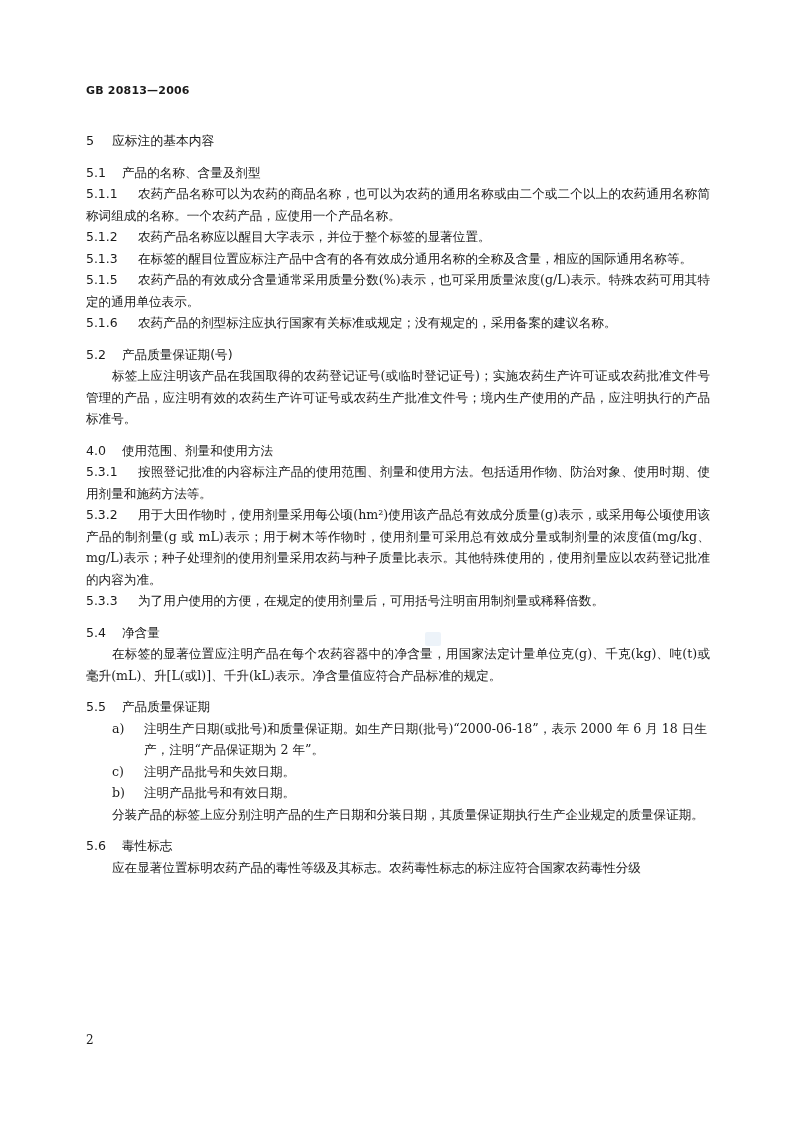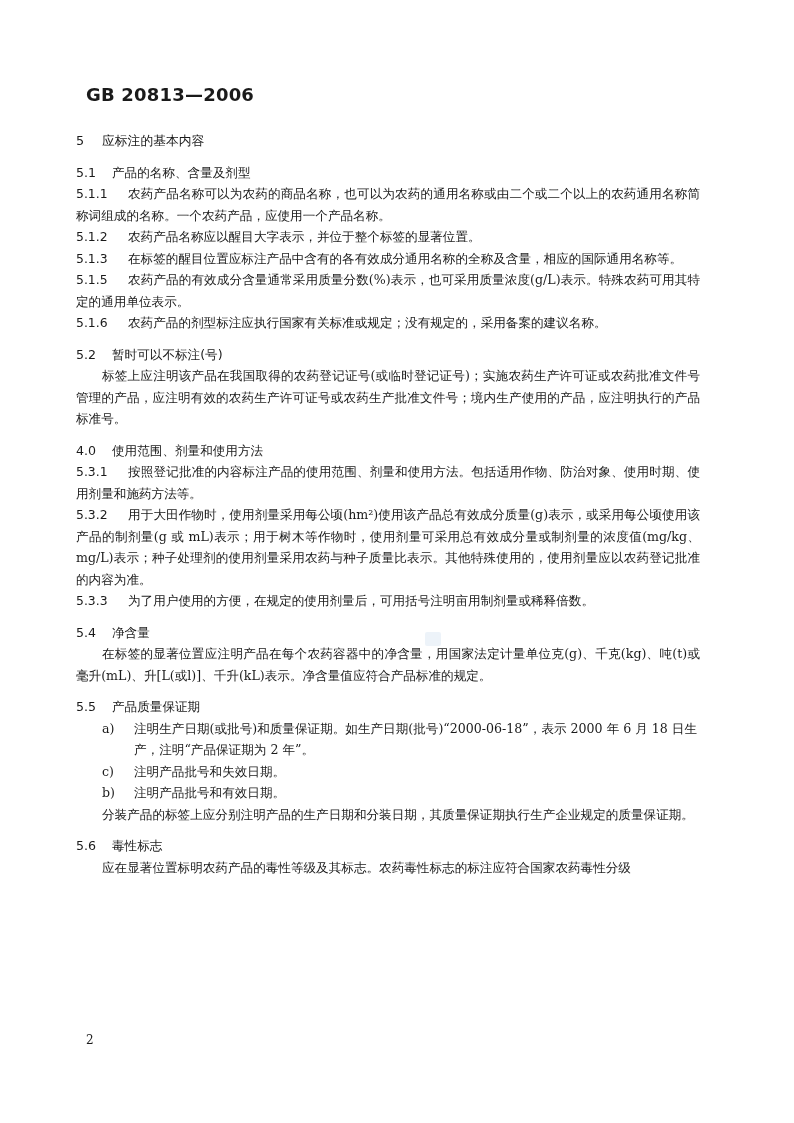--- a/index.html
+++ b/index.html
@@ -1,20 +1,20 @@
 <!DOCTYPE html>
 <html><head>
 <meta charset="utf-8">
 <style>
   html, body { margin: 0; padding: 0; background: #ffffff; }
   body { width: 794px; height: 1123px; position: relative; overflow: hidden;
          font-family: "DejaVu Serif", "Liberation Serif", serif; color: #1a1a1a; }
   .std-code { position: absolute; left: 86px; top: 84px; font-family: "DejaVu Sans", "Liberation Sans", sans-serif;
-              font-size: 18px; font-weight: bold; letter-spacing: 0.2px; }
-  .content { position: absolute; left: 76px; top: 130px; width: 624px; font-size: 12.6px; line-height: 21.5px; }
+              font-size: 11px; font-weight: bold; letter-spacing: 0.2px; }
+  .content { position: absolute; left: 86px; top: 130px; width: 624px; font-size: 12.6px; line-height: 21.5px; }
   .h1 { font-family: "DejaVu Sans", "Liberation Sans", sans-serif; font-size: 12.8px; margin-bottom: 9px; }
   .h2 { font-family: "DejaVu Sans", "Liberation Sans", sans-serif; font-size: 12.6px; margin-top: 10px; }
   .num { font-family: "DejaVu Sans", "Liberation Sans", sans-serif; display: inline-block; }
   .h1 .num { width: 26px; }
   .h2 .num { width: 36px; }
   .clause .num { width: 52px; font-size: 12.4px; }
   .para { text-indent: 26px; text-align: justify; }
   .clause { text-align: justify; }
   .list-item { padding-left: 58px; text-indent: -32px; }
   .list-item .lbl { display: inline-block; width: 32px; text-indent: 0; }
@@ -47,21 +47,21 @@
     <span class="num">5.1.3</span><span>在标签的醒目位置应标注产品中含有的各有效成分通用名称的全称及含量，相应的国际通用名称等。</span>
   </div>
   <div class="clause">
     <span class="num">5.1.5</span><span>农药产品的有效成分含量通常采用质量分数(%)表示，也可采用质量浓度(g/L)表示。特殊农药可用其特定的通用单位表示。</span>
   </div>
   <div class="clause">
     <span class="num">5.1.6</span><span>农药产品的剂型标注应执行国家有关标准或规定；没有规定的，采用备案的建议名称。</span>
   </div>
 
   <div class="h2">
-    <span class="num">5.2</span><span>暂时可以不标注(号)</span>
+    <span class="num">5.2</span><span>产品质量保证期(号)</span>
   </div>
   <div class="para">标签上应注明该产品在我国取得的农药登记证号(或临时登记证号)；实施农药生产许可证或农药批准文件号管理的产品，应注明有效的农药生产许可证号或农药生产批准文件号；境内生产使用的产品，应注明执行的产品标准号。</div>
 
   <div class="h2">
     <span class="num">4.0</span><span>使用范围、剂量和使用方法</span>
   </div>
   <div class="clause">
     <span class="num">5.3.1</span><span>按照登记批准的内容标注产品的使用范围、剂量和使用方法。包括适用作物、防治对象、使用时期、使用剂量和施药方法等。</span>
   </div>
   <div class="clause">

